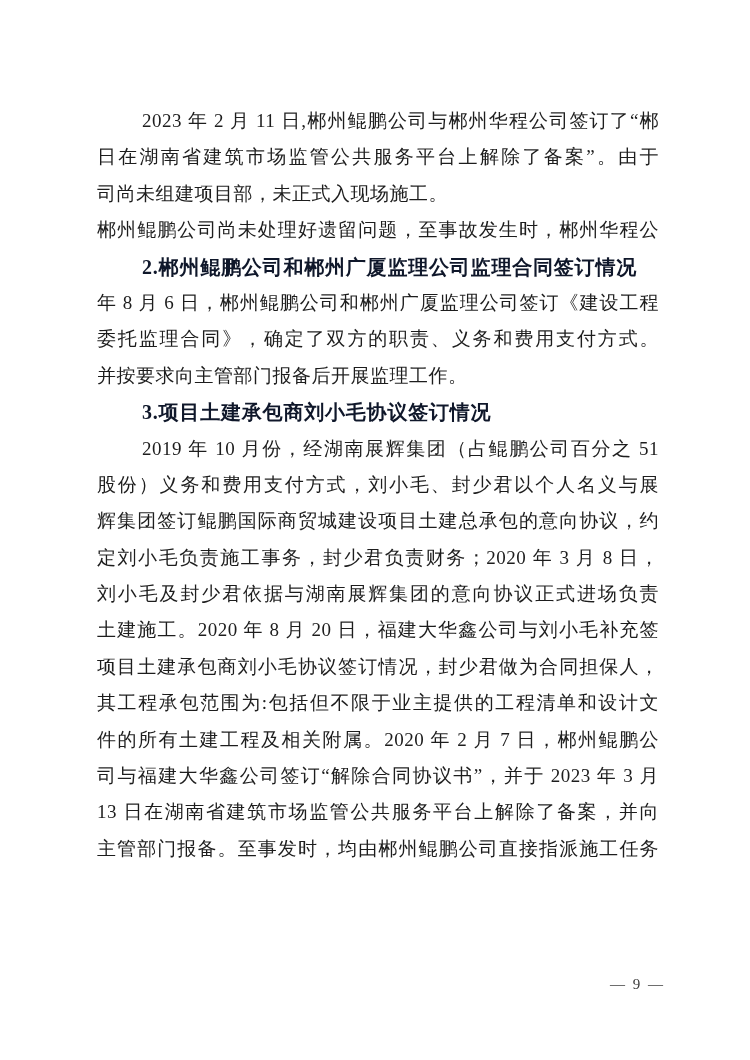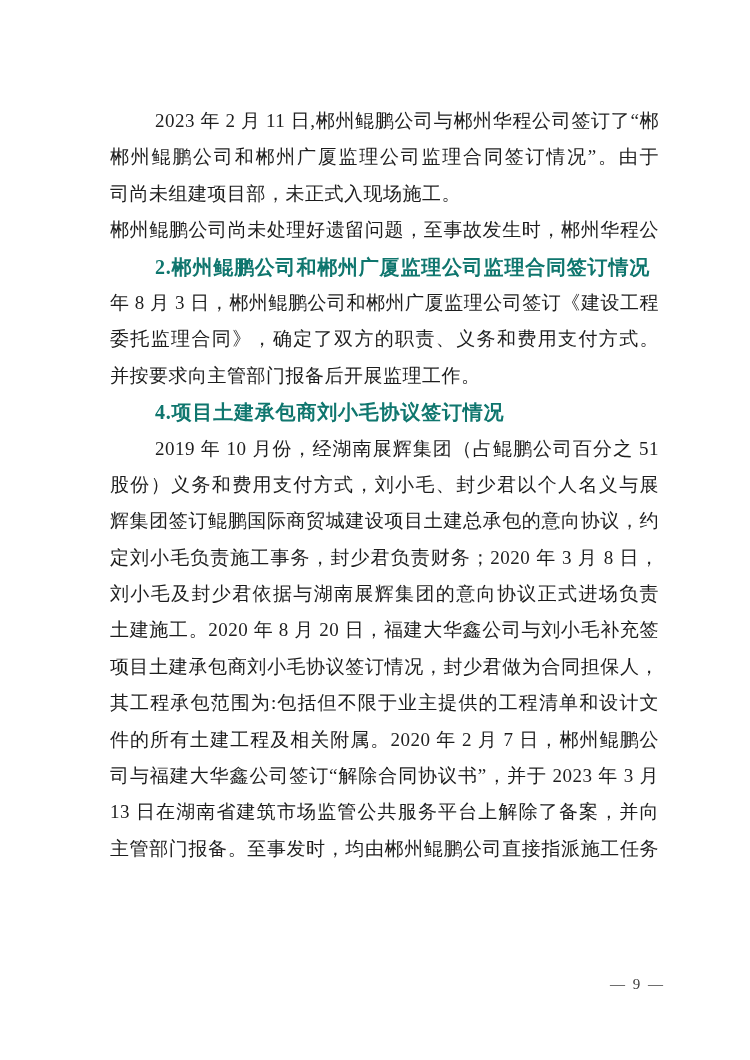--- a/index.html
+++ b/index.html
@@ -24,63 +24,62 @@
   }
   .line {
     font-size: 19px;
     line-height: 36.4px;
     height: 36.4px;
     overflow: hidden;
     text-align: justify;
     text-align-last: justify;
     text-justify: inter-character;
     letter-spacing: 0.5px;
-    margin-left: 13px;
   }
   .line.end {
     text-align-last: left;
   }
   .line.indent {
     text-indent: 45px;
   }
   .line.heading {
     font-weight: 700;
     font-size: 20px;
     text-align: center;
     text-align-last: left;
     letter-spacing: 0.8px;
-    color: #0f766e;
+    color: #0f172a;
   }
   .footer {
     position: absolute;
     top: 976px;
     right: 85px;
     font-size: 15px;
     letter-spacing: 2px;
     color: #3a3a3a;
   }
 </style>
 </head>
 <body>
 
 <div class="page">
   <div class="content">
 
     <div class="line indent">2023 年 2 月 11 日,郴州鲲鹏公司与郴州华程公司签订了“郴</div>
-    <div class="line">郴州鲲鹏公司和郴州广厦监理公司监理合同签订情况”。由于</div>
+    <div class="line">日在湖南省建筑市场监管公共服务平台上解除了备案”。由于</div>
     <div class="line end">司尚未组建项目部，未正式入现场施工。</div>
     <div class="line">郴州鲲鹏公司尚未处理好遗留问题，至事故发生时，郴州华程公</div>
 
     <div class="line heading indent">2.郴州鲲鹏公司和郴州广厦监理公司监理合同签订情况</div>
 
-    <div class="line">年 8 月 3 日，郴州鲲鹏公司和郴州广厦监理公司签订《建设工程</div>
+    <div class="line">年 8 月 6 日，郴州鲲鹏公司和郴州广厦监理公司签订《建设工程</div>
     <div class="line">委托监理合同》，确定了双方的职责、义务和费用支付方式。2017</div>
     <div class="line end">并按要求向主管部门报备后开展监理工作。</div>
 
-    <div class="line heading indent">4.项目土建承包商刘小毛协议签订情况</div>
+    <div class="line heading indent">3.项目土建承包商刘小毛协议签订情况</div>
 
     <div class="line indent">2019 年 10 月份，经湖南展辉集团（占鲲鹏公司百分之 51</div>
     <div class="line">股份）义务和费用支付方式，刘小毛、封少君以个人名义与展</div>
     <div class="line">辉集团签订鲲鹏国际商贸城建设项目土建总承包的意向协议，约</div>
     <div class="line">定刘小毛负责施工事务，封少君负责财务；2020 年 3 月 8 日，</div>
     <div class="line">刘小毛及封少君依据与湖南展辉集团的意向协议正式进场负责</div>
     <div class="line">土建施工。2020 年 8 月 20 日，福建大华鑫公司与刘小毛补充签</div>
     <div class="line">项目土建承包商刘小毛协议签订情况，封少君做为合同担保人，</div>
     <div class="line">其工程承包范围为:包括但不限于业主提供的工程清单和设计文</div>
     <div class="line">件的所有土建工程及相关附属。2020 年 2 月 7 日，郴州鲲鹏公</div>

